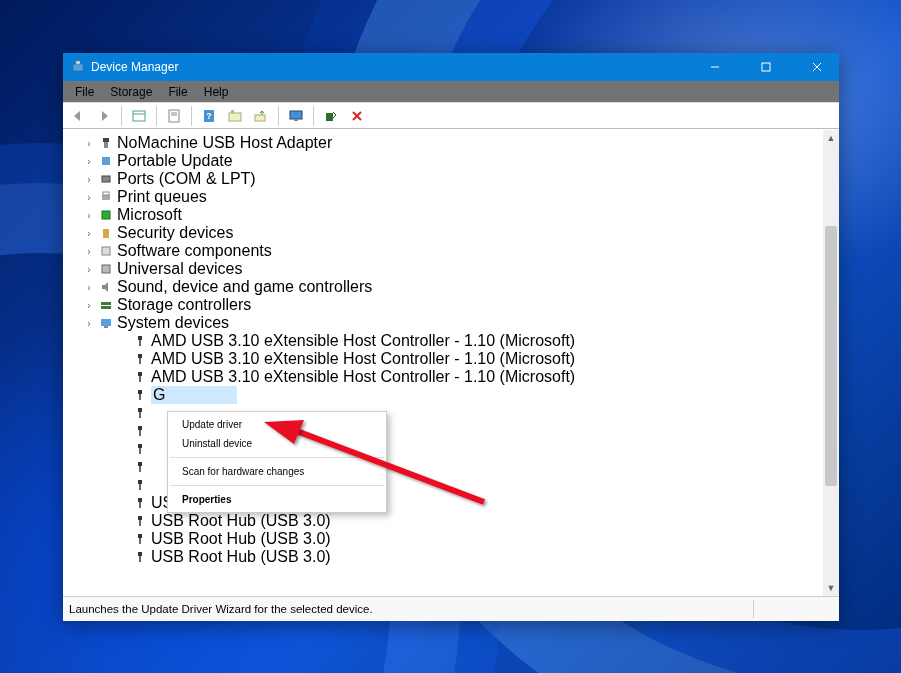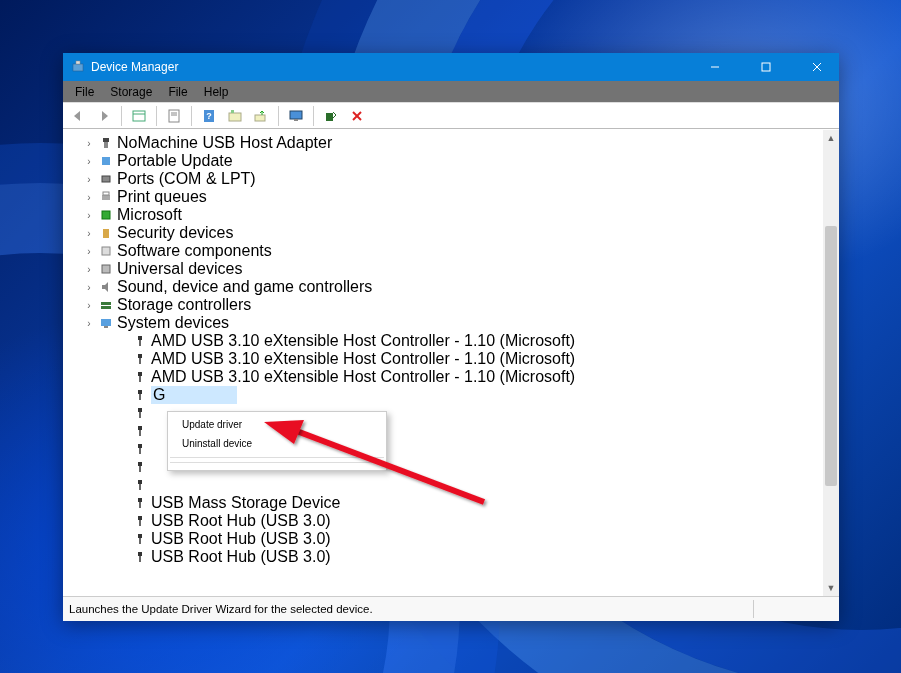--- a/index.html
+++ b/index.html
@@ -528,21 +528,23 @@
   <div class="statusbar">
     <span>Launches the Update Driver Wizard for the selected device.</span>
     <span class="status-grip"></span>
   </div>
 </div>
 
 <div class="context-menu">
   <div class="ctx-item">Update driver</div>
   <div class="ctx-item">Uninstall device</div>
   <div class="ctx-sep"></div>
+  <div class="ctx-item">Scan for hardware changes</div>
   <div class="ctx-sep"></div>
+  <div class="ctx-item ctx-bold">Properties</div>
 </div>
 
 <svg class="arrow" width="250" height="110">
   <defs>
     <filter id="sh" x="-20%" y="-20%" width="140%" height="140%">
       <feDropShadow dx="2" dy="2" stdDeviation="1.5" flood-opacity="0.4"></feDropShadow>
     </filter>
   </defs>
   <line x1="230" y1="90" x2="40" y2="18" stroke="#e81123" stroke-width="6" filter="url(#sh)"></line>
   <polygon points="10,10 50,8 40,32" fill="#e81123" filter="url(#sh)"></polygon>

